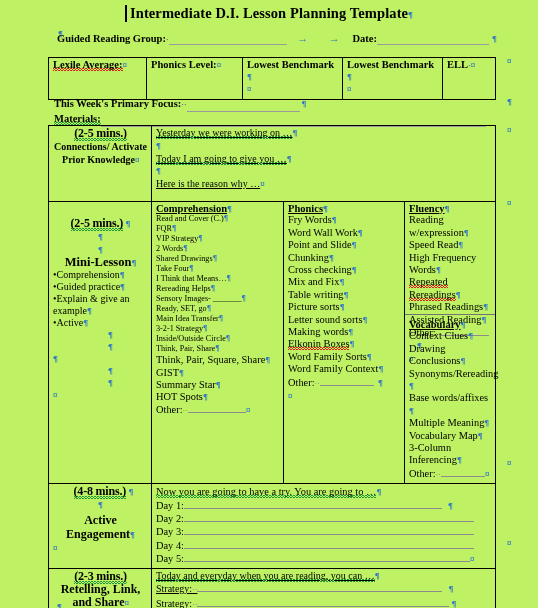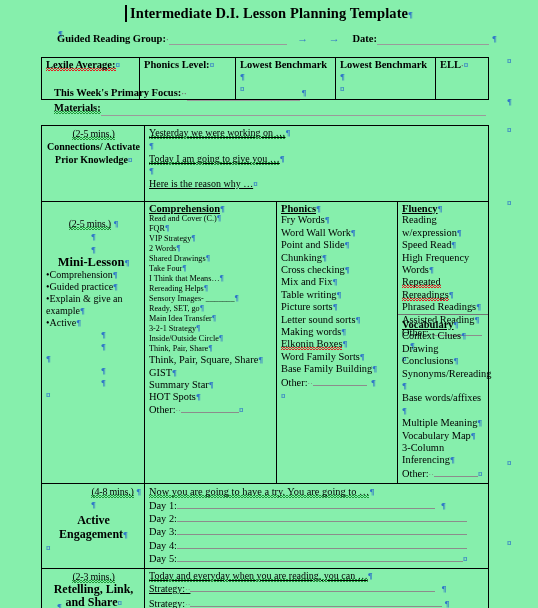--- a/index.html
+++ b/index.html
@@ -13,21 +13,21 @@
     overflow: hidden;
     font-family: "Liberation Serif", "DejaVu Serif", serif;
     color: #000000;
     position: relative;
   }
   .page {
     position: absolute;
     left: 0; top: 0;
     width: 538px;
     height: 608px;
-    background: #86efac;
+    background: #bef264;
   }
   
   .pil, .cellmark, .arrow, .tab {
     color: #2e74c8;
     font-weight: bold;
     display: inline-block;
     line-height: 1;
   }
   .pil { font-size: 9px; }
   .pil.sm { font-size: 8px; }
@@ -81,53 +81,53 @@
     white-space: nowrap;
   }
   .ul-line {
     display: inline-block;
     border-bottom: 1px solid #9a9a9a;
     vertical-align: baseline;
   }
   
   .tbl {
     position: absolute;
-    left: 41px;
+    left: 48px;
     width: 448px;
     border-collapse: collapse;
     table-layout: fixed;
   }
   .tbl td {
     border: 1px solid #000;
     vertical-align: top;
     padding: 1px 3px 2px 4px;
     font-size: 10px;
   }
   #info-table { top: 57px; }
   #info-table td { height: 38px; font-weight: bold; font-size: 10.5px; line-height: 12px; }
 
   #focus-block {
     position: absolute;
-    left: 54px; top: 86px;
+    left: 54px; top: 97px;
     width: 450px;
     font-size: 10.5px;
     font-weight: bold;
     line-height: 14px;
   }
   #body-table { top: 125px; }
 
   .lbl-cell {
     text-align: center;
     font-weight: bold;
     font-size: 11px;
     line-height: 13px;
   }
   .mins {
-    font-size: 10px;
-    font-weight: normal;
+    font-size: 12px;
+    font-weight: bold;
     letter-spacing: -0.2px;
   }
   .listcell { font-size: 9.6px; line-height: 11.3px; }
   .listcell .head {
     font-weight: bold;
     text-decoration: underline;
     font-size: 10.5px;
   }
   .tiny { font-size: 8.2px; line-height: 10px; }
   .norm { font-size: 10.4px; line-height: 12.4px; }
@@ -276,21 +276,21 @@
                 <div><span>Point and Slide</span><span class="pil">¶</span></div>
                 <div><span>Chunking</span><span class="pil">¶</span></div>
                 <div><span>Cross checking</span><span class="pil">¶</span></div>
                 <div><span>Mix and Fix</span><span class="pil">¶</span></div>
                 <div><span>Table writing</span><span class="pil">¶</span></div>
                 <div><span>Picture sorts</span><span class="pil">¶</span></div>
                 <div><span>Letter sound sorts</span><span class="pil">¶</span></div>
                 <div><span>Making words</span><span class="pil">¶</span></div>
                 <div><span class="sq-red">Elkonin Boxes</span><span class="pil">¶</span></div>
                 <div><span>Word Family Sorts</span><span class="pil">¶</span></div>
-                <div><span>Base Family Building</span><span class="pil">¶</span></div>
+                <div><span>Word Family Context</span><span class="pil">¶</span></div>
                 <div><span>Other:</span><span class="dot">··</span><span class="blank" style="width:54px"></span><span class="pil" style="margin-left:4px">¶</span></div>
                 <div><span class="cellmark">¤</span></div>
               </div>
             </td>
 
             <td style="border:0;padding:0;vertical-align:top">
               <div class="listcell" style="border-bottom:1px solid #737373;padding:1px 3px 2px 4px;height:113px;box-sizing:border-box">
                 <div><span class="head">Fluency</span><span class="pil">¶</span></div>
                 <div class="norm">
                   <div><span>Reading w/expression</span><span class="pil">¶</span></div>
@@ -318,21 +318,21 @@
               </div>
             </td>
           </tr>
         </tbody>
             </table>
       </td>
     </tr>
 
     <tr>
       <td class="lbl-cell" style="height:80px">
-        <div style="text-align:right;padding-left:6px">
+        <div style="text-align:center;padding-left:6px">
           <span class="mins sq-green">(4-8 mins.)</span>
           <span class="pil">¶</span>
         </div>
         <div style="text-align:center"><span class="pil">¶</span></div>
         <div style="font-size:12px;line-height:14px;padding-top:2px"><span>Active Engagement</span><span class="pil">¶</span></div>
         <div style="text-align:left"><span class="cellmark">¤</span></div>
       </td>
       <td class="daylines">
         <div><span class="sq-green">Now you are going to have a try. You are going to …</span><span class="pil">¶</span></div>
         <div><span>Day 1:</span><span class="blank" style="width:258px"></span><span class="pil" style="margin-left:6px">¶</span></div>

